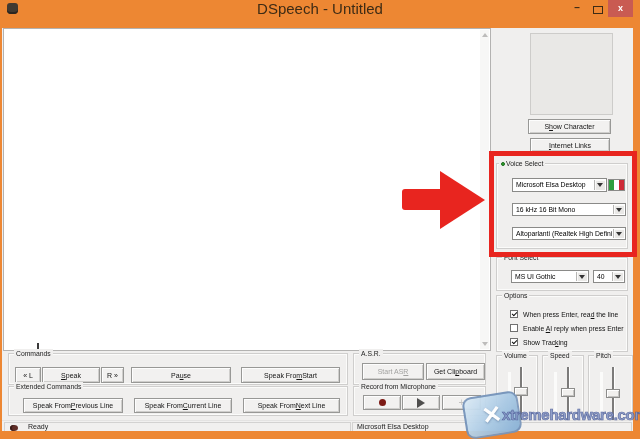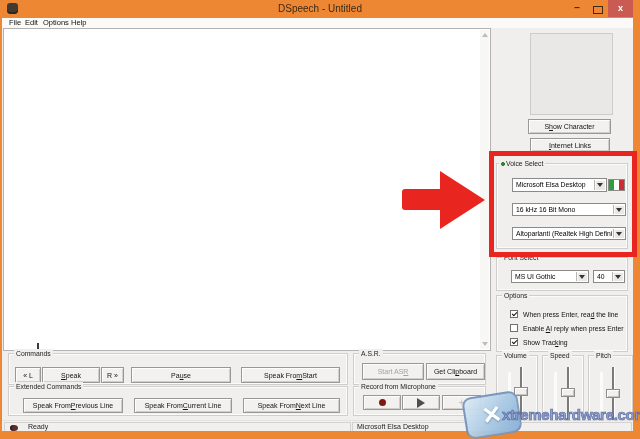--- a/index.html
+++ b/index.html
@@ -4,21 +4,21 @@
 <style>
   * { margin:0; padding:0; box-sizing:border-box; }
   html,body { background:#9a9a9a; }
   #window {
     position:relative; width:640px; height:439px; overflow:hidden;
     background:#ed8733; font-family:"Liberation Sans", sans-serif; color:#111;
   }
   .abs { position:absolute; }
   
   .titlebar { left:0; top:0; width:640px; height:18px; }
-  .title-text { left:0; top:0; width:640px; height:18px; line-height:18px; text-align:center; font-size:10px; color:#3d2b15; }
+  .title-text { left:0; top:0; width:640px; height:18px; line-height:18px; text-align:center; font-size:15px; color:#3d2b15; }
   .app-icon { left:7px; top:3px; width:11px; height:11px; background:#423a31; border-radius:3px 3px 4px 4px; box-shadow:inset 0 -2px 0 #2c2620; }
   .cap-btn { top:4px; height:12px; text-align:center; color:#3d2b15; }
   .min-glyph { left:570px; top:2px; width:14px; font-size:10px; font-weight:bold; line-height:12px; }
   .max-glyph { left:593px; top:6px; width:10px; height:8px; border:1px solid #3d2b15; background:transparent; }
   .close-btn { left:608px; top:0; width:25px; height:17px; background:#c95b52; color:#fff; font-size:9px; font-weight:bold; text-align:center; line-height:16px; }
   
   .menubar { left:2px; top:18px; width:631px; height:10px; background:#fbfaf9; }
   .menu-item { top:0; height:10px; line-height:10px; font-size:7.5px; color:#101010; }
   .client { left:2px; top:28px; width:631px; height:392px; background:#f0efee; }
   
@@ -80,26 +80,20 @@
 <div id="window">
 
   <div class="abs titlebar">
     <div class="abs title-text">DSpeech - Untitled</div>
     <div class="abs app-icon"></div>
     <div class="abs cap-btn min-glyph">–</div>
     <div class="abs max-glyph"></div>
     <div class="abs close-btn">x</div>
   </div>
 
-  <div class="abs menubar">
-    <span class="abs menu-item" style="left:7px">File</span>
-    <span class="abs menu-item" style="left:23px">Edit</span>
-    <span class="abs menu-item" style="left:41px">Options</span>
-    <span class="abs menu-item" style="left:69px">Help</span>
-  </div>
 
   <div class="abs client"></div>
 
   <div class="abs textarea">
     <div class="abs v-scroll">
       <div class="abs sb-arrow sb-up"></div>
       <div class="abs sb-arrow sb-down"></div>
     </div>
     <div class="abs caret"></div>
   </div>

